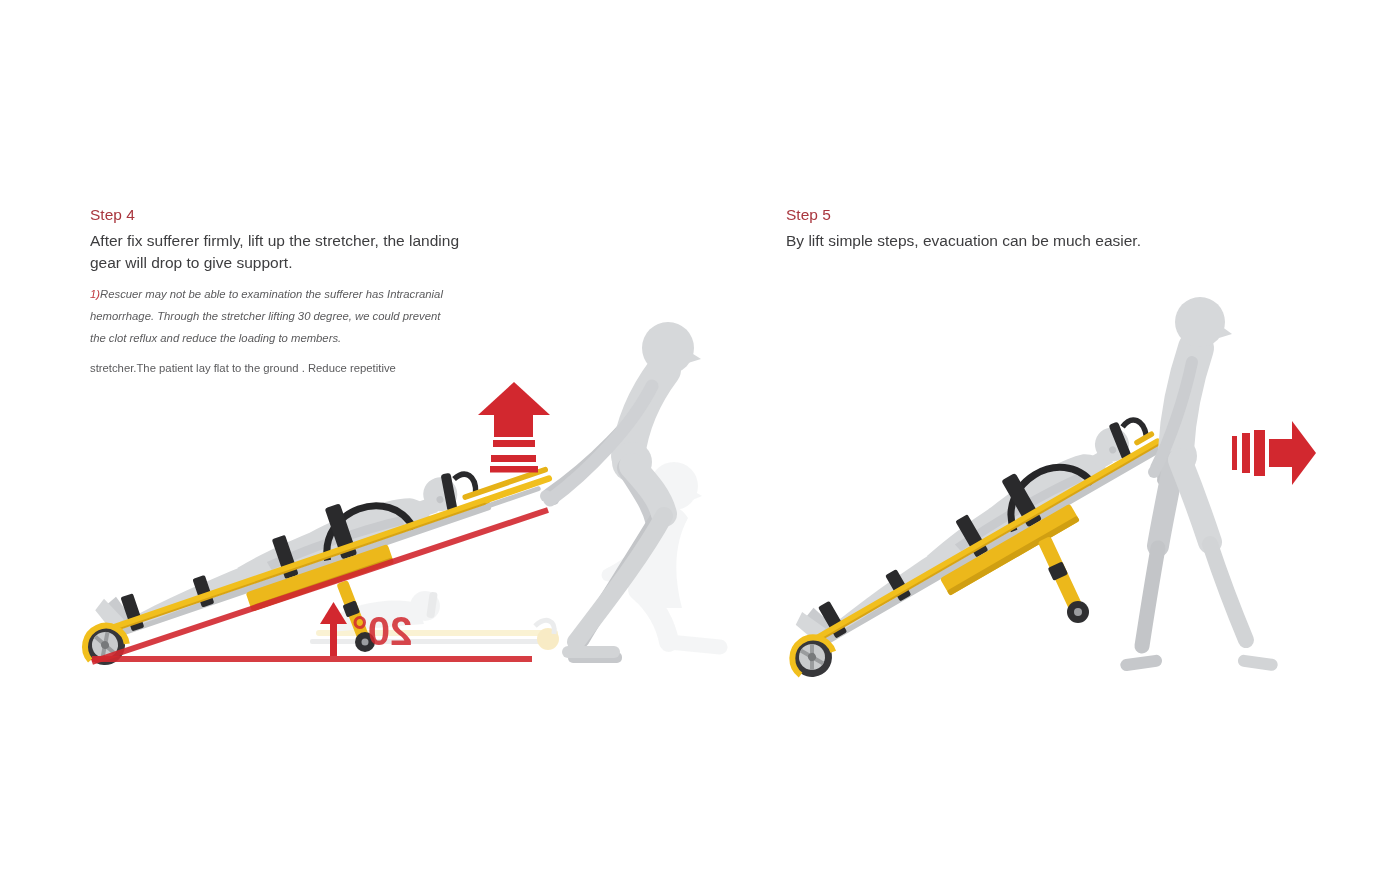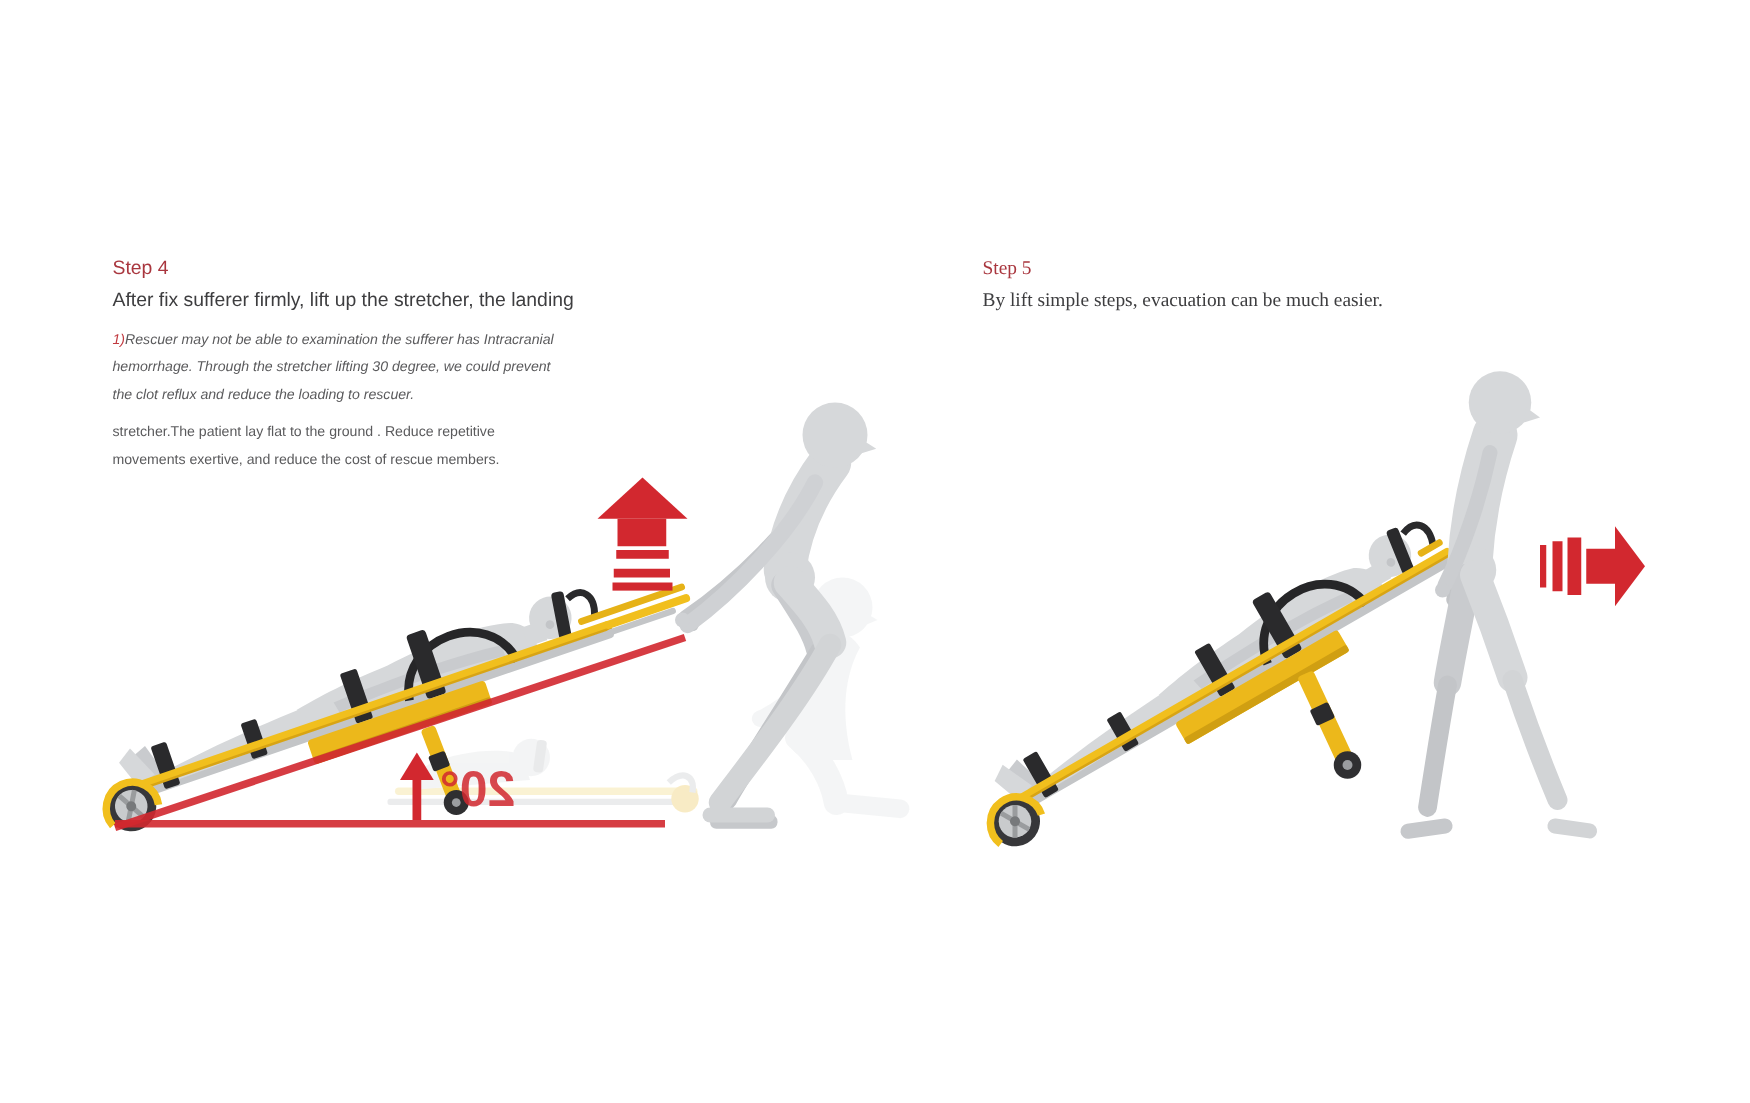--- a/index.html
+++ b/index.html
@@ -18,33 +18,33 @@
 </style>
 </head>
 <body>
 
 <div id="page">
 
   <div class="abs" style="left:90px; top:206px;">
     <div class="step-heading">Step 4</div>
     <div class="step-desc" style="margin-top:6px;">
       <div>After fix sufferer firmly, lift up the stretcher, the landing</div>
+      <div>gear will drop to give support.</div>
     </div>
     <div class="benefit-para" style="margin-top:9px;font-style:italic;">
       <div><span class="pfx">1)</span><span>Rescuer may not be able to examination the sufferer has Intracranial</span></div>
       <div>hemorrhage. Through the stretcher lifting 30 degree, we could prevent</div>
-      <div>the clot reflux and reduce the loading to rescuer.</div>
+      <div>the clot reflux and reduce the loading to members.</div>
     </div>
     <div class="benefit-para" style="margin-top:8px;">
       <div>stretcher.The patient lay flat to the ground . Reduce repetitive</div>
-      <div>movements exertive, and reduce the cost of rescue members.</div>
     </div>
   </div>
 
-  <div class="abs" style="left:786px; top:206px;font-family:Liberation Serif, serif;">
+  <div class="abs" style="left:786px; top:206px;">
     <div class="step-heading">Step 5</div>
     <div class="step-desc" style="margin-top:6px;">By lift simple steps, evacuation can be much easier.</div>
   </div>
 
   <svg class="abs" style="left:80px; top:290px;" width="1250" height="400" viewBox="0 0 1250 400">
     <defs>
 
       <g id="stretcher-unit">
 
         <rect x="-15" y="-10" width="425" height="7" rx="3" fill="#c3c5c7"></rect>

